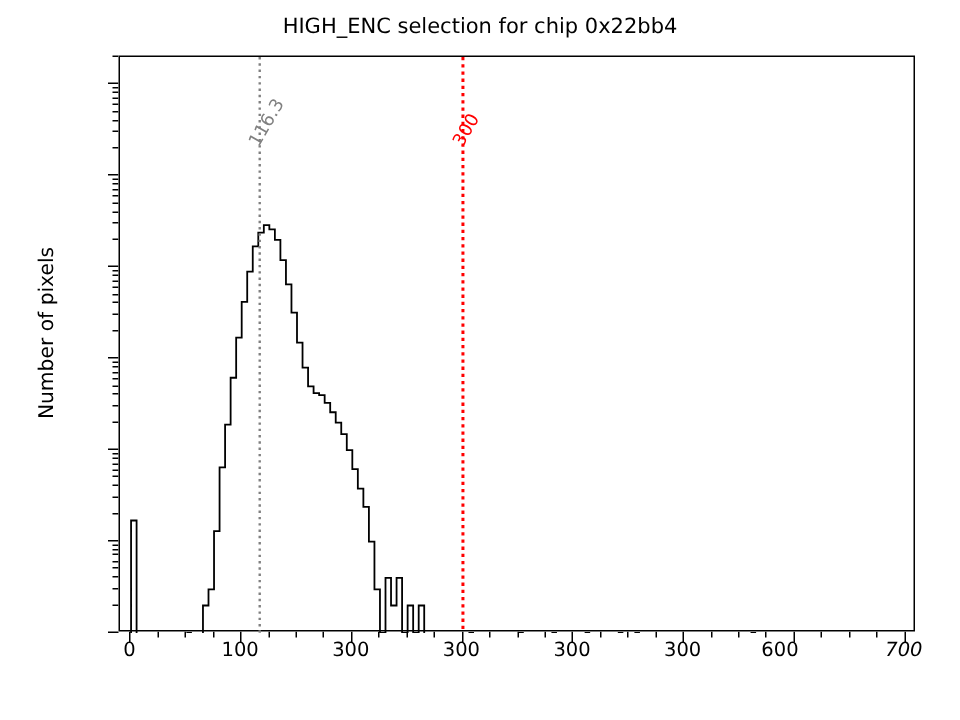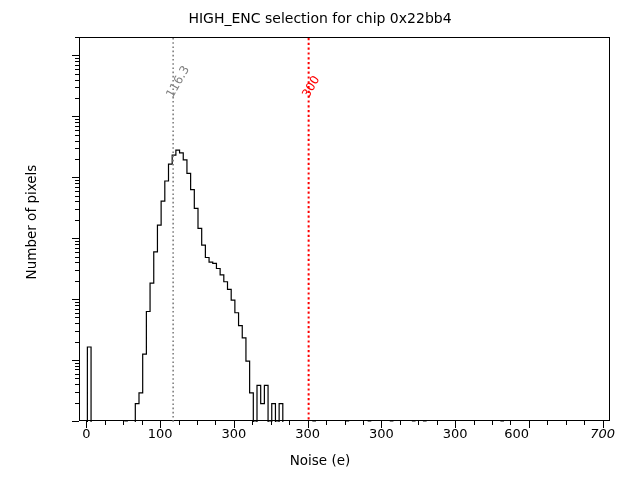--- a/index.html
+++ b/index.html
@@ -127,21 +127,20 @@
   #threshold-line-label { color: #ff0000; }
 </style>
 </head>
 <body>
 
 <div id="figure">
 
   <div id="chart-title">HIGH_ENC selection for chip 0x22bb4</div>
 
   <div id="y-axis-label">Number of pixels</div>
-  <div id="x-axis-label">Noise (e)</div>
 
   <div id="axis-decorations">
       <div class="ytick-major" style="top: 421px;"></div>
       <div class="ytick-major" style="top: 360.058px;"></div>
       <div class="ytick-major" style="top: 299.115px;"></div>
       <div class="ytick-major" style="top: 238.173px;"></div>
       <div class="ytick-major" style="top: 177.23px;"></div>
       <div class="ytick-major" style="top: 116.288px;"></div>
       <div class="ytick-major" style="top: 55.3455px;"></div>
       <div class="ytick-minor" style="top: 402.655px;"></div>
@@ -199,21 +198,21 @@
       <div class="xtick-label" style="left: 160.125px;">100</div>
       <div class="xtick-major" style="left: 233.875px;"></div>
       <div class="xtick-label" style="left: 233.875px;">300</div>
       <div class="xtick-major" style="left: 307.625px;"></div>
       <div class="xtick-label" style="left: 307.625px;">300</div>
       <div class="xtick-major" style="left: 381.375px;"></div>
       <div class="xtick-label" style="left: 381.375px;">300</div>
       <div class="xtick-major" style="left: 455.125px;"></div>
       <div class="xtick-label" style="left: 455.125px;">300</div>
       <div class="xtick-major" style="left: 528.875px;"></div>
-      <div class="xtick-label" style="left: 499px; text-align: right;">600</div>
+      <div class="xtick-label" style="left: 520px;">600</div>
       <div class="xtick-major" style="left: 602.625px;"></div>
       <div class="xtick-label" style="left: 602.625px; font-style: italic;">700</div>
       <div class="xtick-minor" style="left: 104.812px;"></div>
       <div class="xtick-minor" style="left: 123.25px;"></div>
       <div class="xtick-minor" style="left: 141.688px;"></div>
       <div class="xtick-minor" style="left: 178.562px;"></div>
       <div class="xtick-minor" style="left: 197px;"></div>
       <div class="xtick-minor" style="left: 215.438px;"></div>
       <div class="xtick-minor" style="left: 252.312px;"></div>
       <div class="xtick-minor" style="left: 270.75px;"></div>

